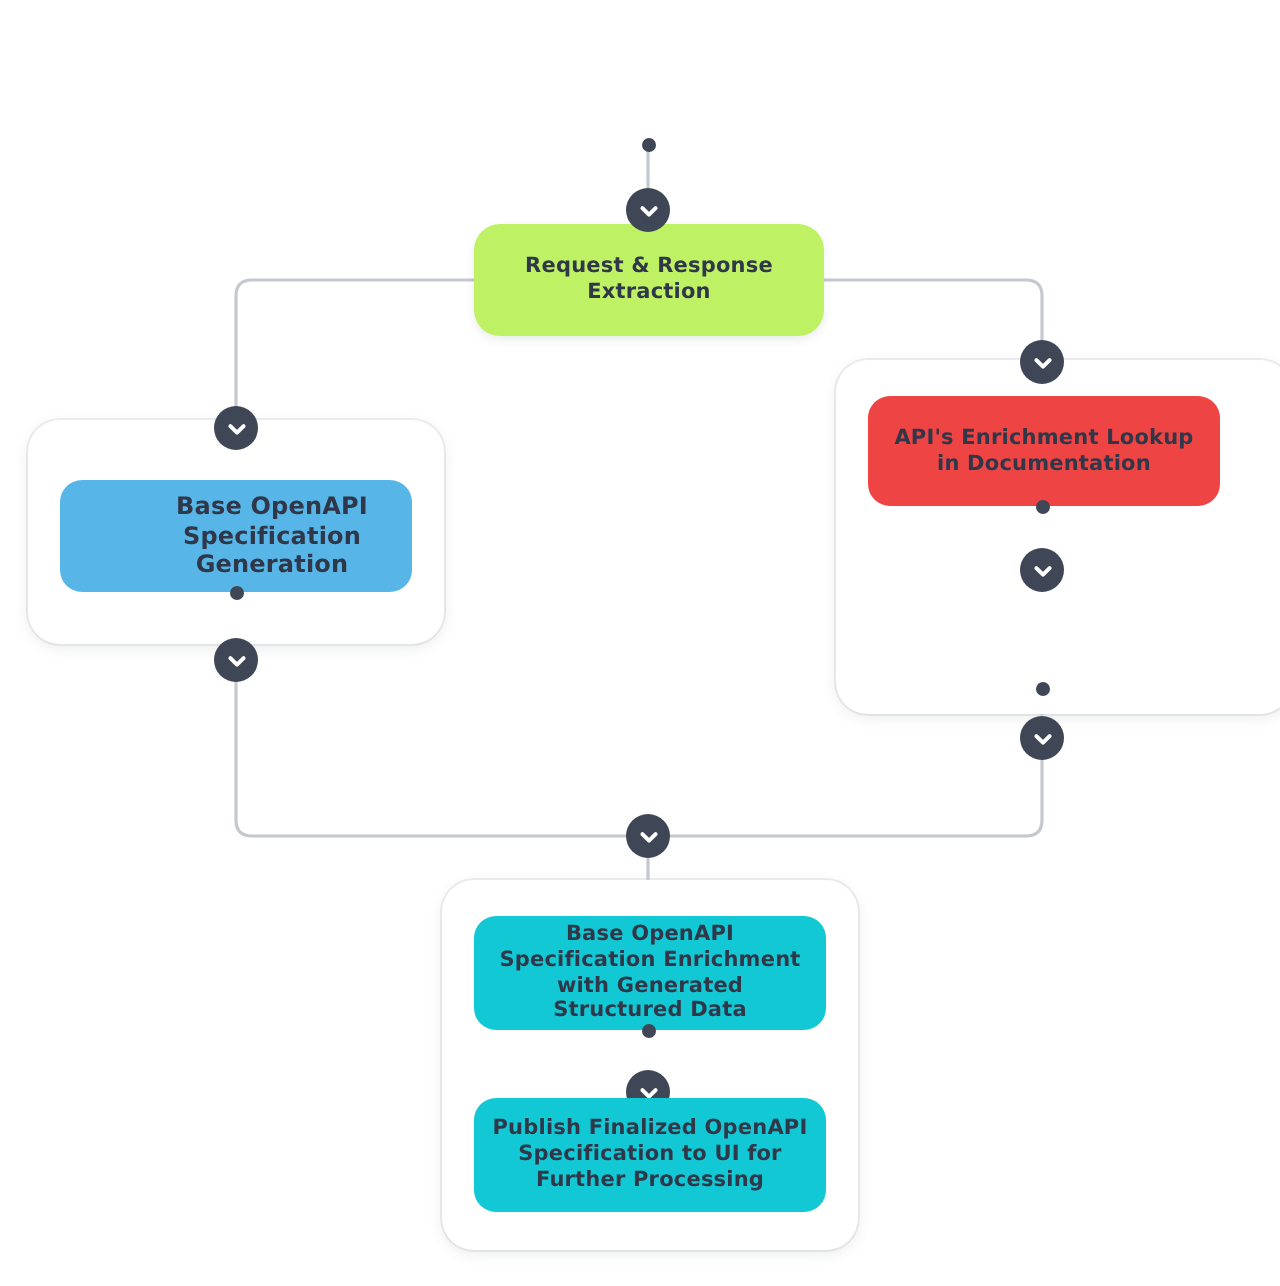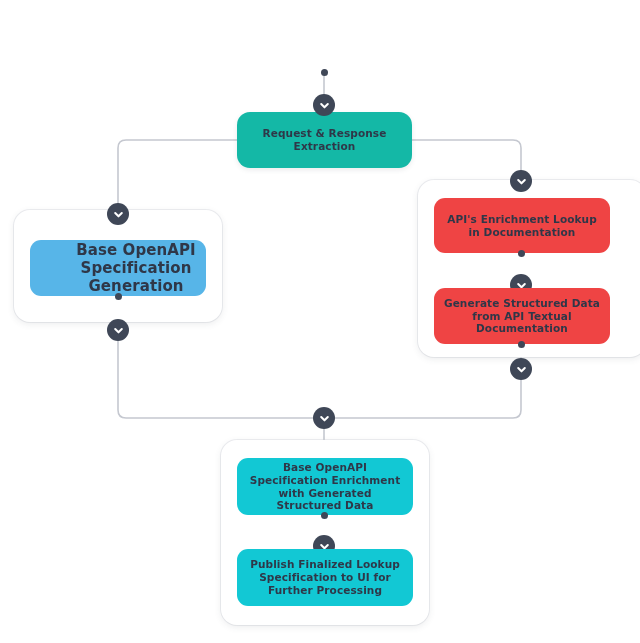--- a/index.html
+++ b/index.html
@@ -38,21 +38,21 @@
     box-sizing:border-box;
     padding:4px 8px;
   }
   .node.root{
     background:#eff0f3;
     border-radius:14px;
     color:#2f3748;
     box-shadow:0 2px 6px rgba(60,64,80,.09);
   }
   .node.gray{
-    background:#14b8a6;
+    background:#bef264;
     border-radius:13px;
     box-shadow:0 2px 5px rgba(60,64,80,.10);
   }
   .node.blue{background:#57b5e8;}
   .node.purple{background:#ef4444;}
   .node.teal{background:#12c8d4;}
 
   
   .chev{
     position:absolute;
@@ -111,21 +111,21 @@
         <path d="M2.4 4.4 L6 8 L9.6 4.4" stroke="#ffffff" stroke-width="2.2" fill="none" stroke-linecap="round" stroke-linejoin="round"></path>
       </svg>
   </div>
 
   <div class="group" style="left:14px;top:210px;width:208px;height:112px;"></div>
   <div class="chev" style="left:118px;top:214px;">
     <svg width="11" height="11" viewBox="0 0 12 12">
         <path d="M2.4 4.4 L6 8 L9.6 4.4" stroke="#ffffff" stroke-width="2.2" fill="none" stroke-linecap="round" stroke-linejoin="round"></path>
       </svg>
   </div>
-  <div class="node blue" style="left:30px;top:240px;width:176px;height:56px;font-size:15px;padding-left:44px;">
+  <div class="node blue" style="left:30px;top:240px;width:176px;height:56px;font-size:12px;padding-left:44px;">
     <span>Base OpenAPI Specification Generation</span>
   </div>
   <div class="dot" style="left:118px;top:296px;"></div>
   <div class="chev" style="left:118px;top:330px;">
     <svg width="11" height="11" viewBox="0 0 12 12">
         <path d="M2.4 4.4 L6 8 L9.6 4.4" stroke="#ffffff" stroke-width="2.2" fill="none" stroke-linecap="round" stroke-linejoin="round"></path>
       </svg>
   </div>
 
   <div class="group" style="left:418px;top:180px;width:228px;height:177px;"></div>
@@ -135,23 +135,20 @@
       </svg>
   </div>
   <div class="node purple" style="left:434px;top:198px;width:176px;height:55px;font-size:10.5px;">
     <span>API's Enrichment Lookup in Documentation</span>
   </div>
   <div class="dot" style="left:521px;top:253px;"></div>
   <div class="chev" style="left:521px;top:285px;">
     <svg width="11" height="11" viewBox="0 0 12 12">
         <path d="M2.4 4.4 L6 8 L9.6 4.4" stroke="#ffffff" stroke-width="2.2" fill="none" stroke-linecap="round" stroke-linejoin="round"></path>
       </svg>
-  </div>
-  <div class="node purple" style="left:434px;top:288px;width:176px;height:56px;font-size:10.5px;">
-    <span>Generate Structured Data from API Textual Documentation</span>
   </div>
   <div class="dot" style="left:521px;top:344px;"></div>
   <div class="chev" style="left:521px;top:369px;">
     <svg width="11" height="11" viewBox="0 0 12 12">
         <path d="M2.4 4.4 L6 8 L9.6 4.4" stroke="#ffffff" stroke-width="2.2" fill="none" stroke-linecap="round" stroke-linejoin="round"></path>
       </svg>
   </div>
 
   <div class="chev" style="left:324px;top:418px;">
     <svg width="11" height="11" viewBox="0 0 12 12">
@@ -163,16 +160,16 @@
   <div class="node teal" style="left:237px;top:458px;width:176px;height:57px;font-size:10.5px;">
     <span>Base OpenAPI Specification Enrichment with Generated Structured Data</span>
   </div>
   <div class="dot" style="left:324px;top:515px;"></div>
   <div class="chev" style="left:324px;top:546px;">
     <svg width="11" height="11" viewBox="0 0 12 12">
         <path d="M2.4 4.4 L6 8 L9.6 4.4" stroke="#ffffff" stroke-width="2.2" fill="none" stroke-linecap="round" stroke-linejoin="round"></path>
       </svg>
   </div>
   <div class="node teal" style="left:237px;top:549px;width:176px;height:57px;font-size:10.5px;">
-    <span>Publish Finalized Lookup Specification to UI for Further Processing</span>
+    <span>Publish Finalized OpenAPI Specification to UI for Further Processing</span>
   </div>
 
 </div>
 
 </body></html>

